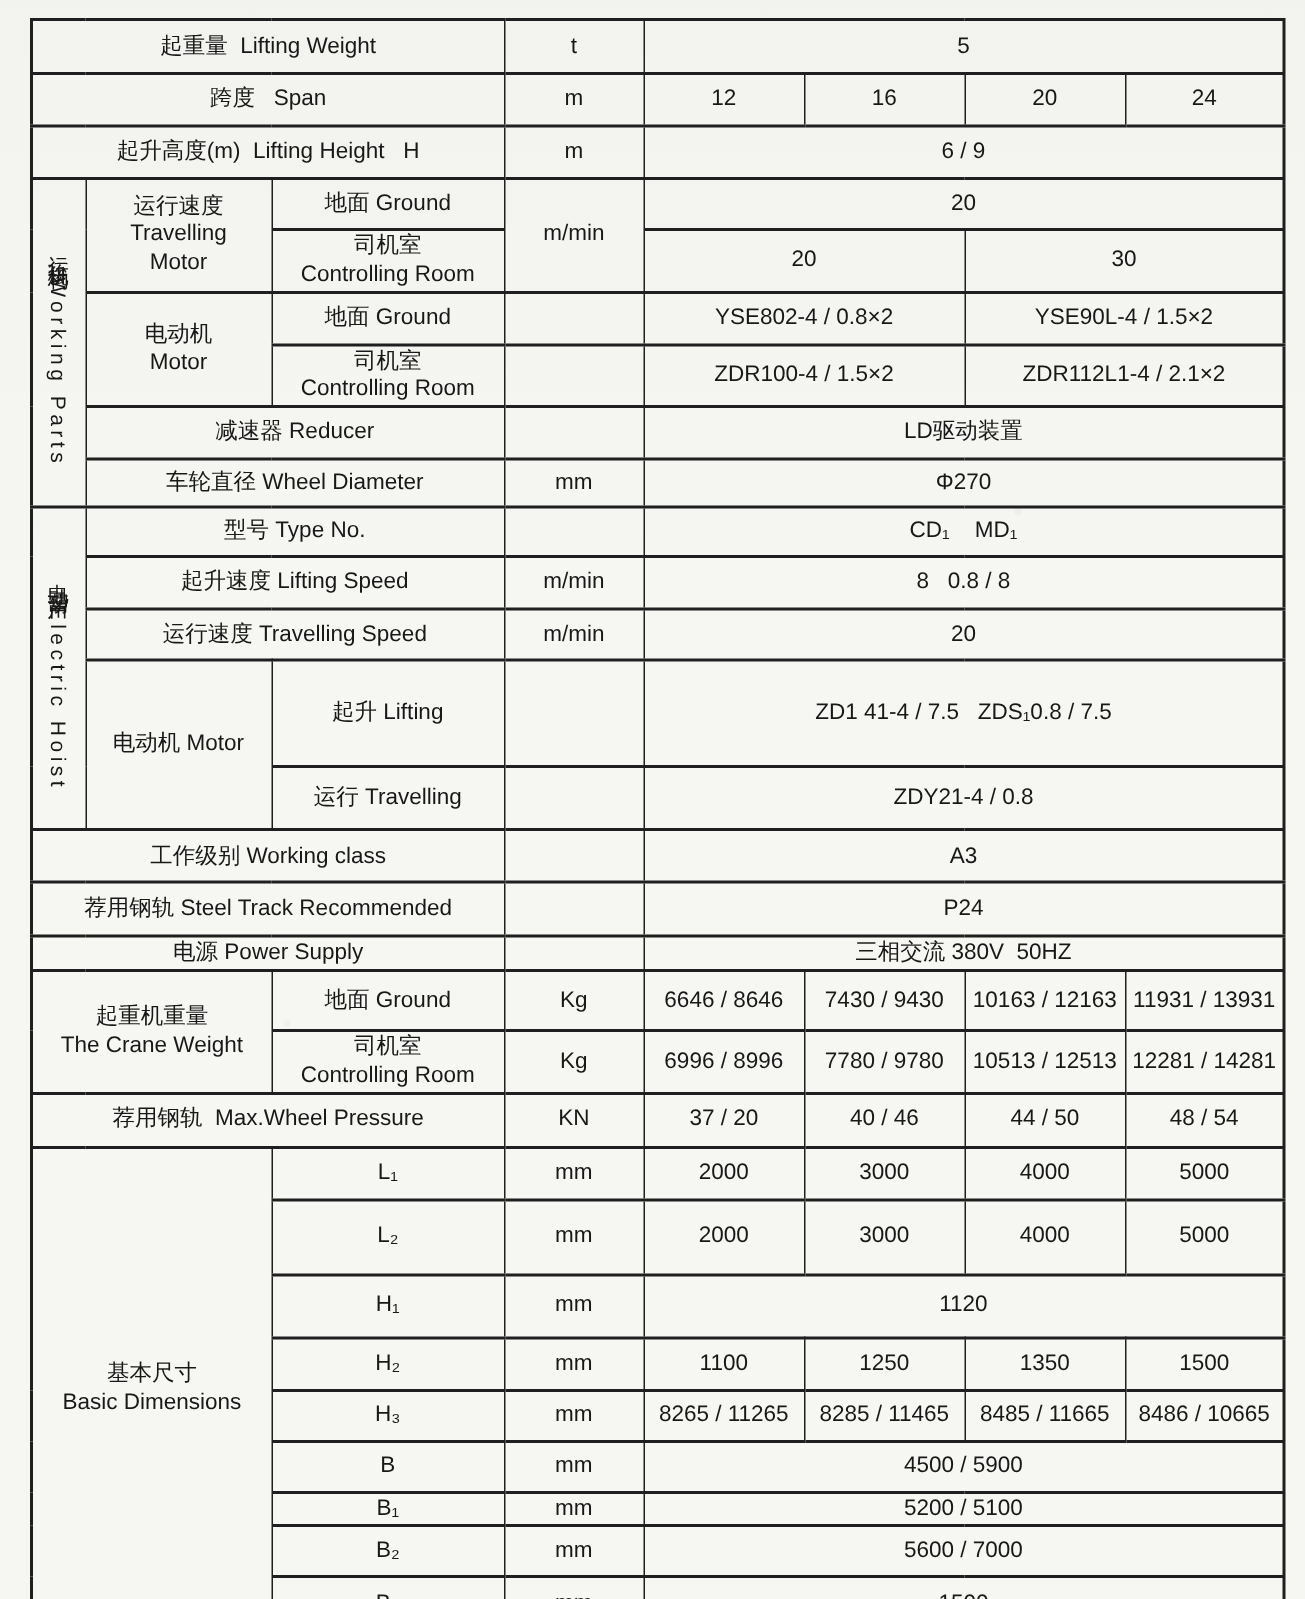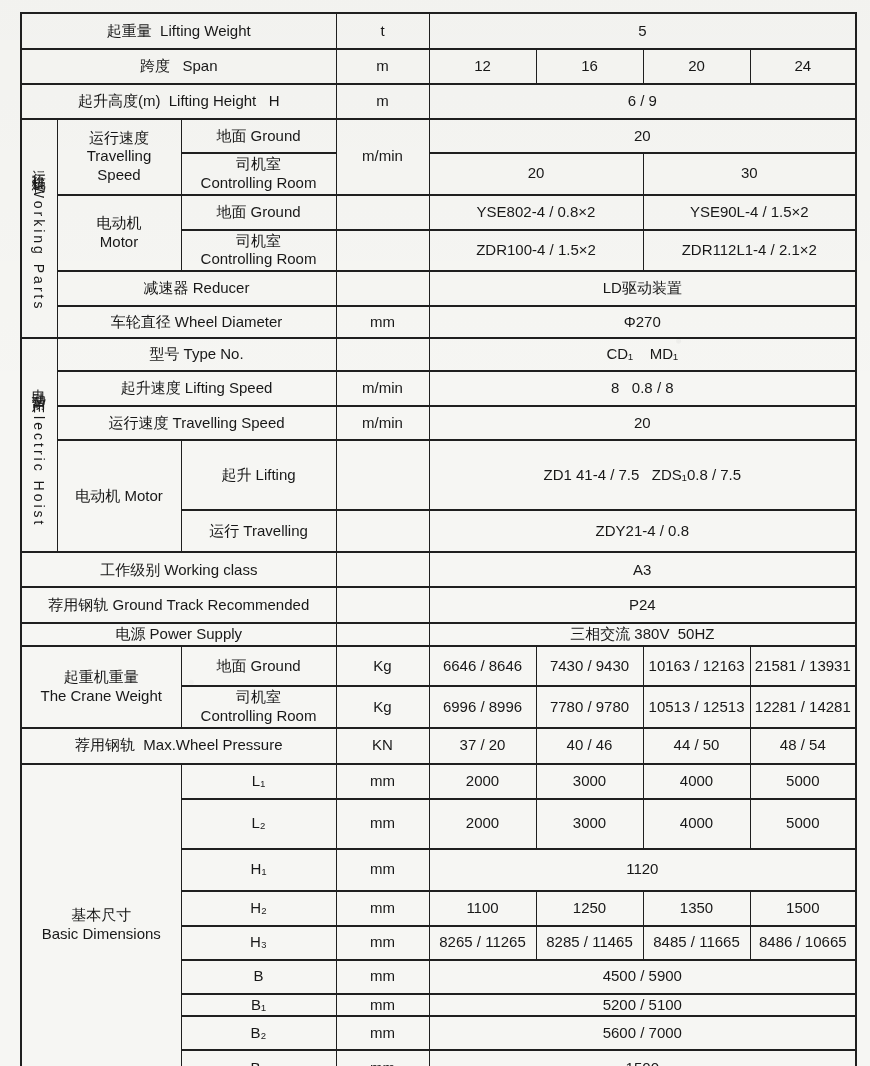--- a/index.html
+++ b/index.html
@@ -98,21 +98,21 @@
     <td class="unit">m</td>
     <td colspan="4" class="val">6 / 9</td>
   </tr>
 
   <tr style="height:34px">
     <td rowspan="6" class="vcell">
       <span class="vtext">运行机构  Working Parts</span>
     </td>
     <td rowspan="2" class="lbl">运行速度
 Travelling
-Speed</td>
+Motor</td>
     <td class="lbl">地面 Ground</td>
     <td rowspan="2" class="unit">m/min</td>
     <td colspan="4" class="val">20</td>
   </tr>
 
   <tr style="height:36px">
     <td class="lbl">司机室
 Controlling Room</td>
     <td colspan="2" class="val">20</td>
     <td colspan="2" class="val">30</td>
@@ -181,40 +181,40 @@
     <td colspan="4" class="val">ZDY21-4 / 0.8</td>
   </tr>
 
   <tr style="height:35px">
     <td colspan="3" class="lbl">工作级别 Working class</td>
     <td class="unit"></td>
     <td colspan="4" class="val">A3</td>
   </tr>
 
   <tr style="height:36px">
-    <td colspan="3" class="lbl">荐用钢轨 Ground Track Recommended</td>
+    <td colspan="3" class="lbl">荐用钢轨 Steel Track Recommended</td>
     <td class="unit"></td>
     <td colspan="4" class="val">P24</td>
   </tr>
 
   <tr style="height:20px">
     <td colspan="3" class="lbl">电源 Power Supply</td>
     <td class="unit"></td>
     <td colspan="4" class="val">三相交流 380V  50HZ</td>
   </tr>
 
   <tr style="height:40px">
     <td colspan="2" rowspan="2" class="lbl">起重机重量
 The Crane Weight</td>
     <td class="lbl">地面 Ground</td>
     <td class="unit">Kg</td>
     <td class="val">6646 / 8646</td>
     <td class="val">7430 / 9430</td>
     <td class="val">10163 / 12163</td>
-    <td class="val">21581 / 13931</td>
+    <td class="val">11931 / 13931</td>
   </tr>
 
   <tr style="height:41px">
     <td class="lbl">司机室
 Controlling Room</td>
     <td class="unit">Kg</td>
     <td class="val">6996 / 8996</td>
     <td class="val">7780 / 9780</td>
     <td class="val">10513 / 12513</td>
     <td class="val">12281 / 14281</td>

